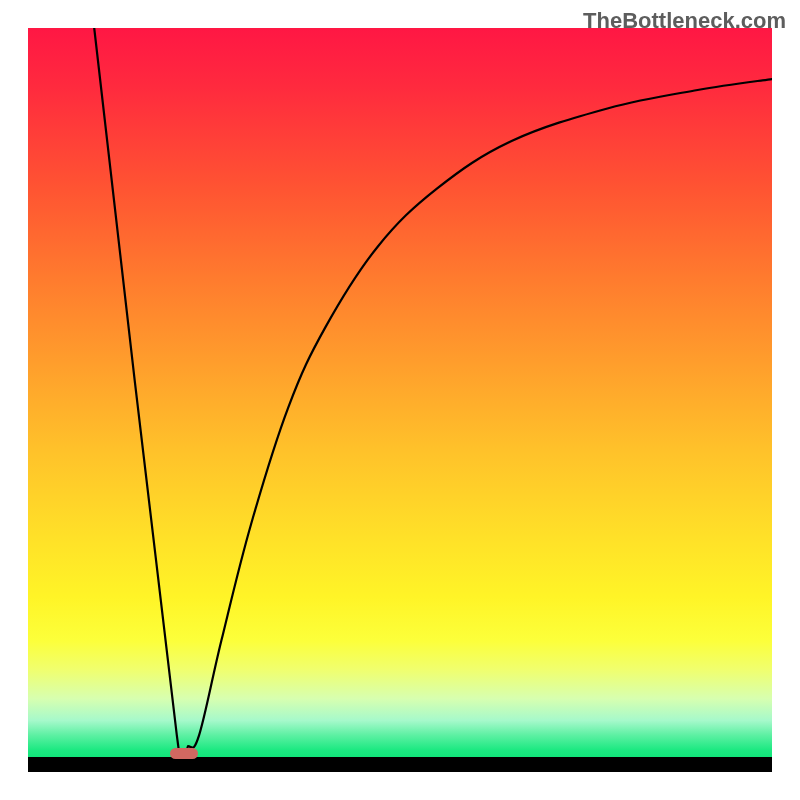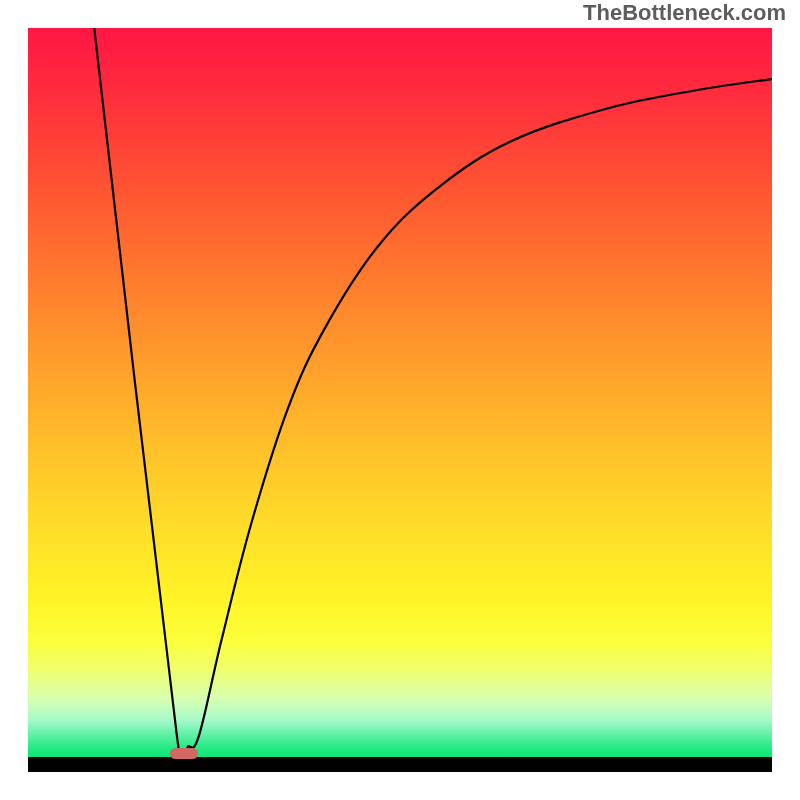--- a/index.html
+++ b/index.html
@@ -8,21 +8,21 @@
     background: white;
     font-family: Arial, sans-serif;
   }
   .container {
     width: 800px;
     height: 800px;
     position: relative;
   }
   .watermark {
     position: absolute;
-    top: 0;
+    top: 8px;
     right: 14px;
     font-size: 22px;
     font-weight: bold;
     color: #5d5d5d;
     z-index: 10;
     text-align: center;
   }
   .chart-frame {
     position: absolute;
     top: 28px;

